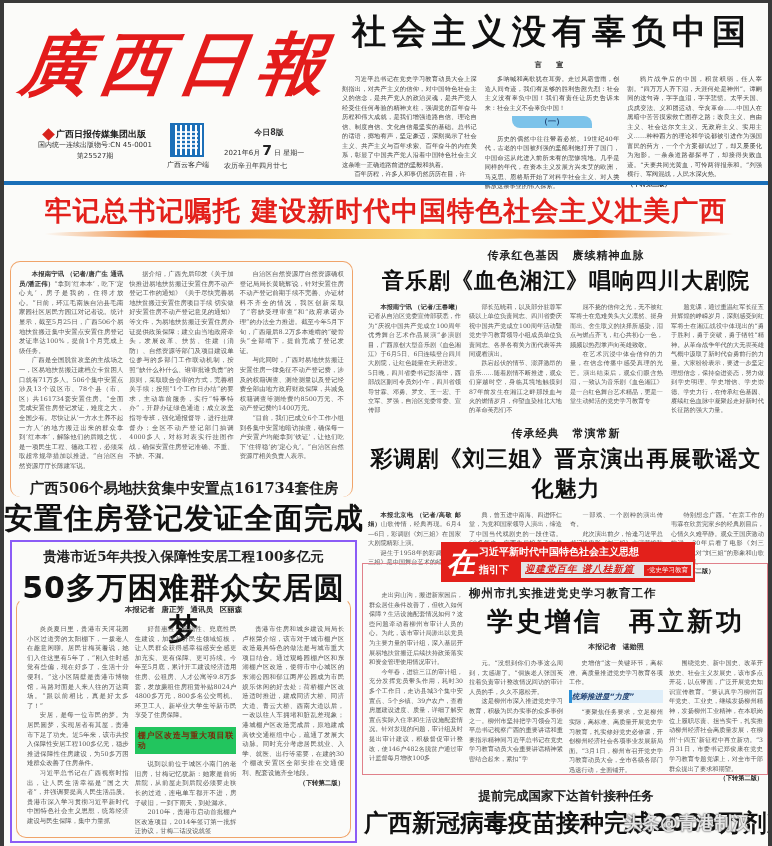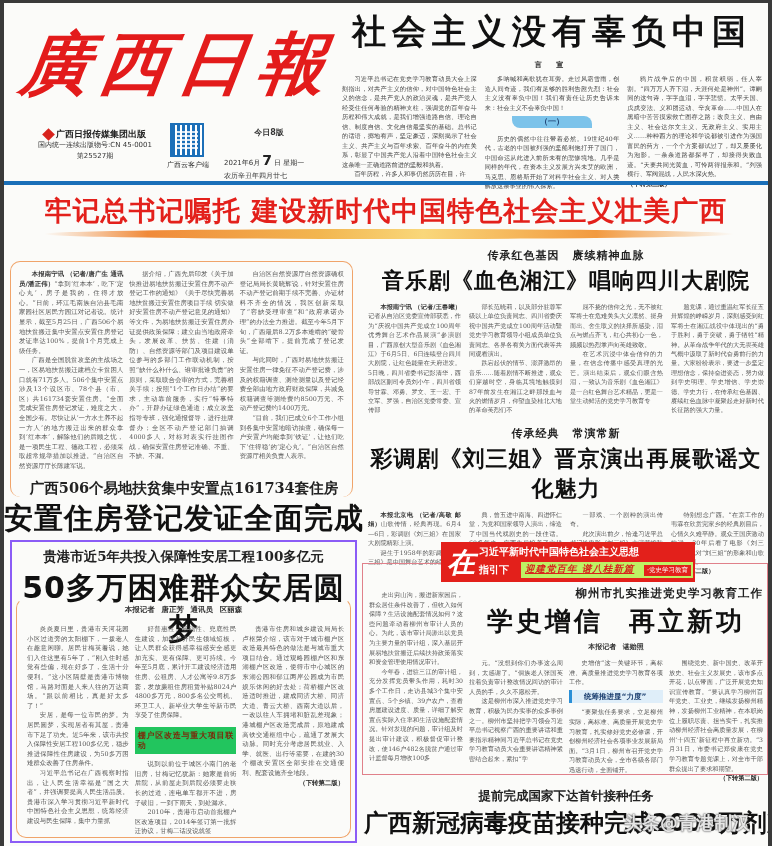--- a/index.html
+++ b/index.html
@@ -15,21 +15,21 @@
   .pub-info .pub-name { font-size: 9px; font-family: "DejaVu Serif", serif; font-weight: bold; color: #222; display: flex; align-items: center; justify-content: center; gap: 3px; }
   .pub-info .diamond { width: 9px; height: 9px; background: #d8231d; transform: rotate(45deg); display: inline-block; }
   .qr { position: absolute; left: 166px; top: 120px; width: 34px; height: 34px;
         background:
           repeating-linear-gradient(90deg, #1c6fb8 0 3px, #fff 3px 5px),
           #1c6fb8;
         border: 2px solid #1c6fb8; }
   .qr::after { content: ""; position: absolute; inset: 4px; background: repeating-linear-gradient(0deg, transparent 0 2px, rgba(255,255,255,.8) 2px 4px); }
   .qr-label { position: absolute; left: 158px; top: 157px; width: 52px; text-align: center; font-size: 7px; color: #333; }
   .date-block { position: absolute; left: 220px; top: 124px; width: 90px; font-size: 7px; color: #333; }
-  .date-block .edition { text-align: center; font-weight: bold; font-size: 8px; margin-bottom: 14px; }
+  .date-block .edition { text-align: center; font-weight: bold; font-size: 8px; margin-bottom: 4px; }
   .date-block .date { display: flex; align-items: baseline; gap: 2px; }
   .date-block .date b { font-size: 14px; color: #222; }
   .date-block .lunar { margin-top: 3px; }
 
   
   .editorial { position: absolute; left: 332px; top: 0; width: 432px; height: 178px; }
   .editorial h1 { font-family: "DejaVu Sans", sans-serif; font-weight: 900; font-size: 34px; letter-spacing: 6px; text-align: center; color: #111; margin-top: 6px; }
   .editorial .author { text-align: center; font-size: 7px; font-weight: bold; margin-top: 5px; letter-spacing: 6px; }
   .editorial .cols { display: flex; gap: 8px; padding: 4px 6px 0 6px; }
   .editorial .col { flex: 1; font-family: "DejaVu Serif", serif; font-size: 6.2px; line-height: 9.5px; color: #444; text-align: justify; }
@@ -77,33 +77,33 @@
   
   .art-liu { position: absolute; left: 360px; top: 423px; width: 404px; height: 112px; }
   .art-liu .title { text-align: center; font-family: "DejaVu Serif", serif; font-weight: bold; font-size: 22px; margin-top: 3px; color: #111; letter-spacing: 1px; }
 
   
   .art-liuzhou { position: absolute; left: 358px; top: 560px; width: 406px; height: 212px; border: 1.5px solid #e0808a; }
   .zai-banner { position: absolute; left: 437px; top: 539px; width: 254px; height: 40px; background: #e3201b; }
   .zai-banner .zai { position: absolute; left: 6px; top: 2px; font-family: "DejaVu Serif", serif; font-style: italic; font-weight: bold; font-size: 28px; color: #fff; }
   .zai-banner .l1 { position: absolute; left: 38px; top: 3px; font-size: 10px; font-weight: bold; color: #fff; }
   .zai-banner .l2 { position: absolute; left: 38px; top: 21px; font-size: 10px; font-weight: bold; color: #fff; }
-  .zai-banner .slogan { position: absolute; left: 80px; top: 20px; width: 172px; height: 16px; background: #bef264; border-radius: 0 0 0 0; }
+  .zai-banner .slogan { position: absolute; left: 80px; top: 20px; width: 172px; height: 16px; background: #e5e5e5; border-radius: 0 0 0 0; }
   .zai-banner .slogan .cal { position: absolute; left: 4px; top: 1px; font-family: "DejaVu Serif", serif; font-style: italic; font-weight: bold; font-size: 9.5px; color: #d8231d; letter-spacing: 1px; text-decoration: underline; }
   .zai-banner .slogan .tag { position: absolute; right: 2px; top: 3px; background: #e3201b; color: #fff; font-size: 6.5px; padding: 1px 3px; }
 
   .art-liuzhou .left-col { position: absolute; left: 6px; top: 26px; width: 94px; font-family: "DejaVu Serif", serif; font-size: 6.2px; line-height: 9.6px; color: #555; text-align: justify; }
   .art-liuzhou .left-col p { text-indent: 2em; }
-  .art-liuzhou .kick { position: absolute; left: 106px; top: 22px; width: 294px; text-align: right; font-weight: bold; font-size: 11.5px; color: #222; letter-spacing: 1px; }
+  .art-liuzhou .kick { position: absolute; left: 106px; top: 22px; width: 294px; text-align: left; font-weight: bold; font-size: 11.5px; color: #222; letter-spacing: 1px; }
   .art-liuzhou .title { position: absolute; left: 106px; top: 40px; width: 294px; text-align: center; font-family: "DejaVu Serif", serif; font-weight: bold; font-size: 26px; color: #111; letter-spacing: 3px; word-spacing: 14px; }
   .art-liuzhou .byline { position: absolute; left: 106px; top: 78px; width: 294px; text-align: center; font-size: 7px; font-weight: bold; color: #333; word-spacing: 4px; }
   .art-liuzhou .cols { position: absolute; left: 106px; top: 94px; width: 294px; display: flex; gap: 6px; }
   .art-liuzhou .col { flex: 1; font-family: "DejaVu Serif", serif; font-size: 6.2px; line-height: 9.6px; color: #555; text-align: justify; }
   .art-liuzhou .col p { text-indent: 2em; }
-  .subhead-blue { display: block; border-left: 3px solid #2a8fd6; background: #dfeef9; color: #1a3d6e; font-family: "DejaVu Sans", sans-serif; font-weight: bold; font-size: 7.5px; padding: 2px 12px; margin: 3px 0 4px 0; }
+  .subhead-blue { display: block; border-left: 3px solid #2a8fd6; background: #dfeef9; color: #1a3d6e; font-family: "DejaVu Sans", sans-serif; font-weight: bold; font-size: 7.5px; padding: 2px 0; margin: 3px 0 4px 0; font-style: italic; }
 
   
   .vaccine-kicker { position: absolute; left: 360px; top: 785px; width: 404px; text-align: center; font-family: "DejaVu Serif", serif; font-weight: bold; font-size: 12.5px; color: #222; }
   .vaccine-title { position: absolute; left: 360px; top: 804px; width: 404px; text-align: center; font-weight: 900; font-size: 24px; color: #111; letter-spacing: 0; white-space: nowrap; }
   .watermark { position: absolute; left: 620px; top: 808px; font-size: 18px; color: rgba(255,255,255,0.85); text-shadow: 0 0 2px #555, 0 0 1px #555; font-weight: bold; white-space: nowrap; }
 </style>
 </head>
 <body>
 
 <div class="page">

